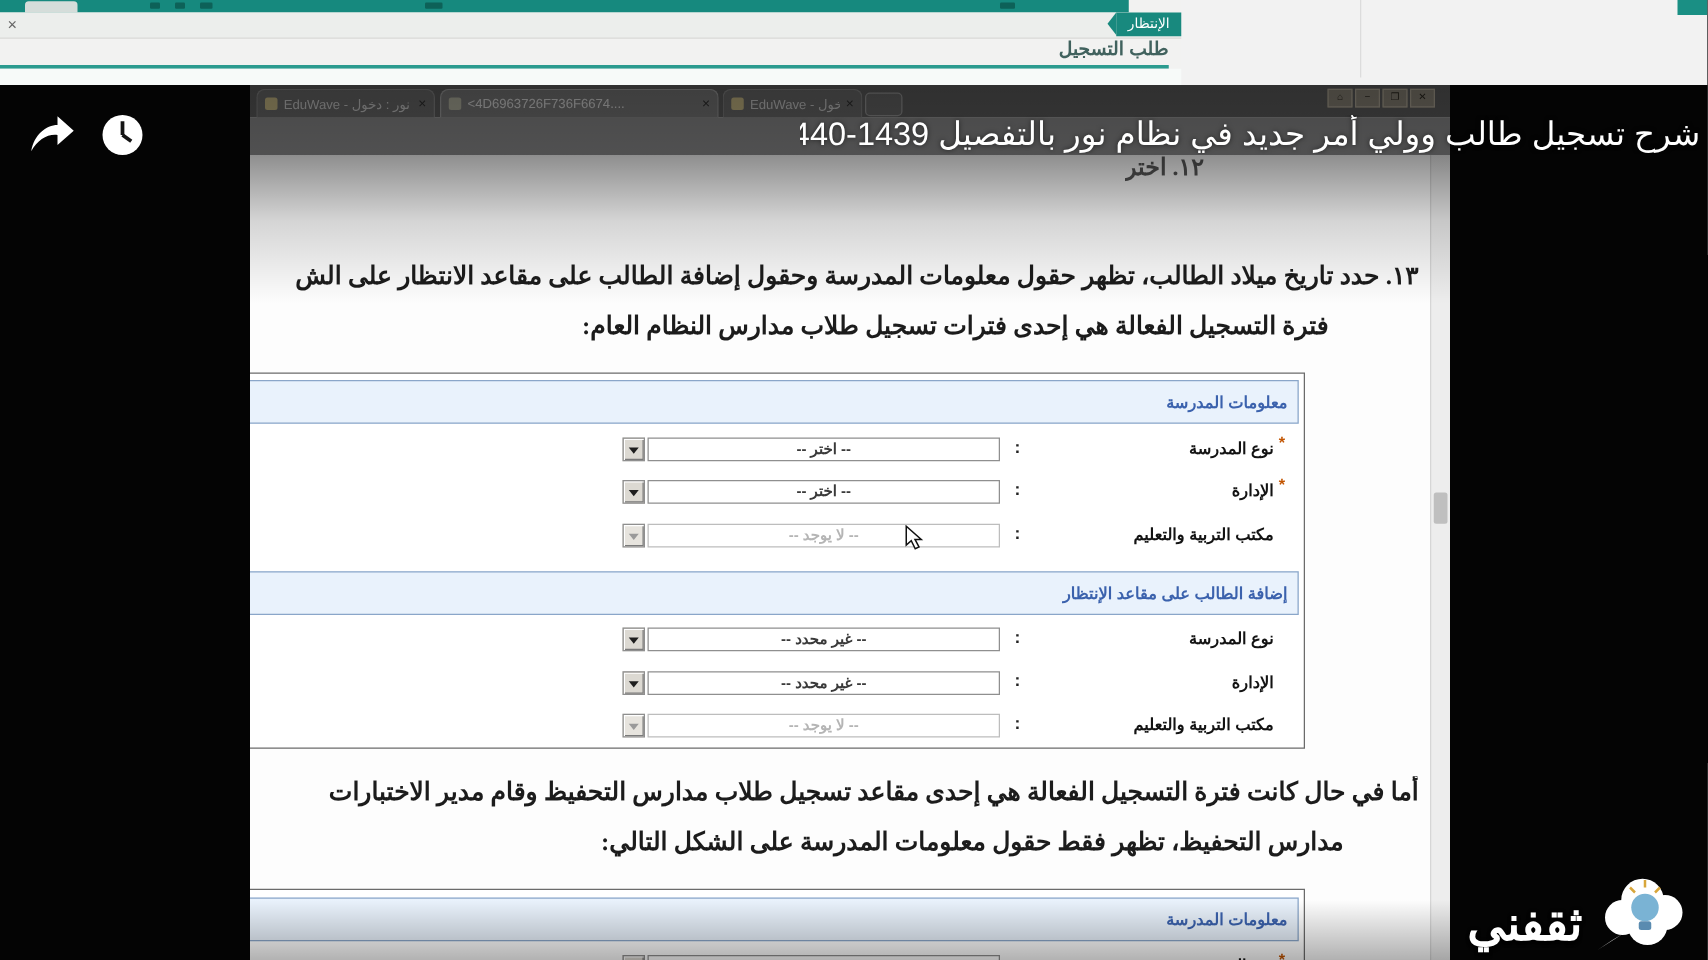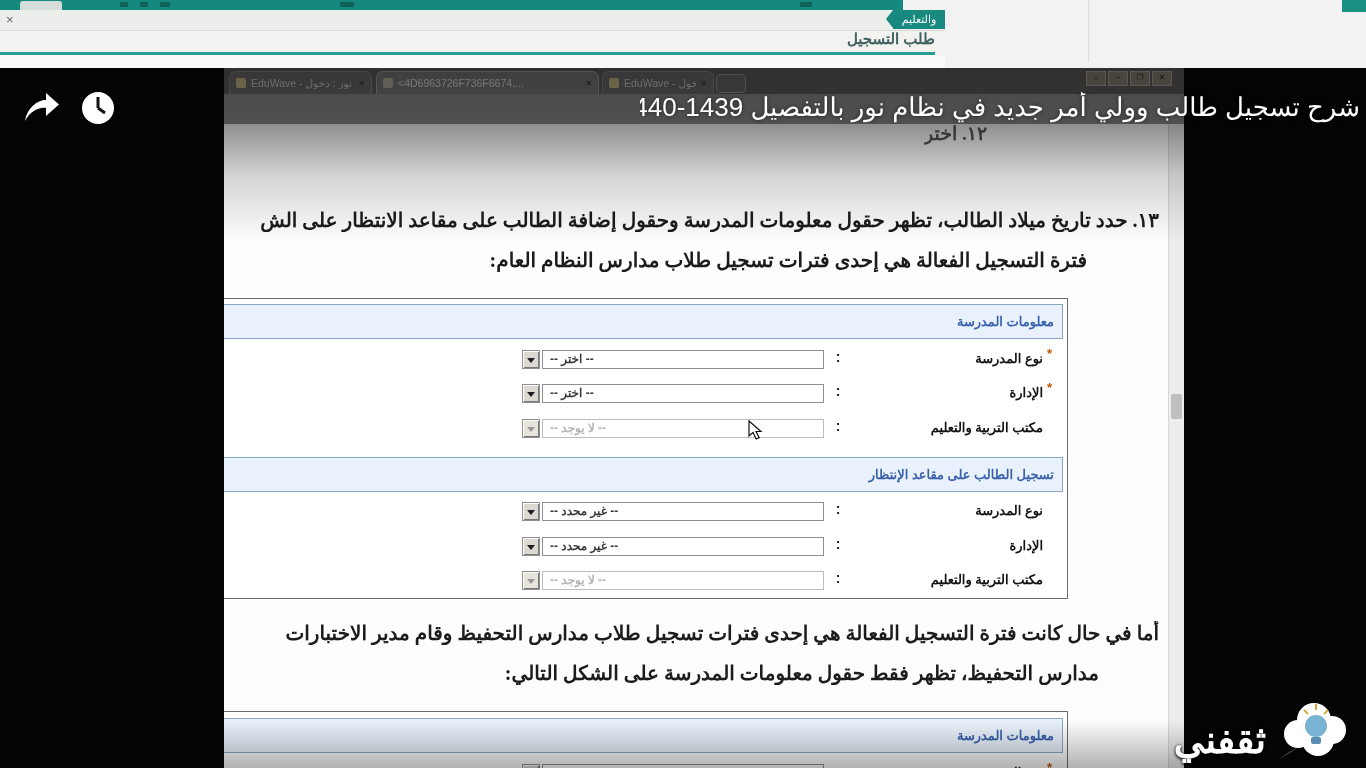--- a/index.html
+++ b/index.html
@@ -22,21 +22,21 @@
   .notif-tab:before{content:"";position:absolute;left:-7px;top:0;border-top:9.5px solid transparent;
              border-bottom:9.5px solid transparent;border-right:7px solid #18897e;}
   .req-title{right:431px;top:30px;font-size:15px;font-weight:bold;color:#41625e;direction:rtl;}
   .teal-line{left:0;top:52px;width:935px;height:3px;background:#2b9b8f;}
   .tp-below{left:0;top:55px;width:945px;height:13px;background:#f7faf9;}
 
   
   #video{left:0;top:68px;width:1366px;height:700px;background:#040404;}
 
   
-  #bwin{left:200px;top:0;width:960px;height:700px;overflow:hidden;background:#fff;margin-left:24px;}
+  #bwin{left:200px;top:0;width:960px;height:700px;overflow:hidden;background:#fff;}
   .tabbar{left:0;top:0;width:960px;height:26px;background:#606060;}
   .btab{top:3px;height:23px;background:#6e6e6e;border:1px solid #8a8a8a;border-bottom:none;
         border-radius:7px 7px 0 0;display:flex;align-items:center;gap:5px;padding:0 6px;box-sizing:border-box;}
   .btab.active{background:#7d7d7d;border-color:#a5a5a5;}
   .favicon{width:10px;height:10px;background:#cfc08a;border-radius:2px;flex:0 0 auto;}
   .btab .t{font-size:10.5px;color:#d0d0d0;white-space:nowrap;overflow:hidden;flex:1 1 auto;}
   .btab .x{font-size:11px;color:#2f2f2f;flex:0 0 auto;}
   .newtab{left:492px;top:6px;width:28px;height:17px;border:1px solid #9a9a9a;border-radius:4px;background:#6b6b6b;}
   .winctl{top:3px;width:18px;height:13px;border:1px solid #b5ad9c;background:#8e887b;
           color:#2e2a22;font-size:8px;line-height:12px;text-align:center;}
@@ -66,21 +66,21 @@
         direction:rtl;text-align:right;padding:0 8px;line-height:33px;font-size:13px;font-weight:bold;color:#3b62ad;
         white-space:nowrap;overflow:hidden;}
   .frow{left:0;width:852px;height:24px;}
   .fbtn{left:307px;top:2px;width:18px;height:19px;background:#dcd9d2;border:1px solid #8f8f8f;box-sizing:border-box;
         box-shadow:inset 1px 1px 0 #ffffff,inset -1px -1px 0 #7a7a7a;}
   .fbtn .tri{position:absolute;left:4px;top:7px;width:0;height:0;border-left:4px solid transparent;
         border-right:4px solid transparent;border-top:5px solid #1e1e1e;}
   .fbtn.dis{background:#e7e4de;}
   .fbtn.dis .tri{border-top-color:#9a9a9a;}
   .ffield{left:327px;top:2px;width:282px;height:19px;background:#fff;border:1px solid #8f8f8f;box-sizing:border-box;
-          direction:rtl;text-align:left;padding:0 7px;font-size:12px;font-weight:bold;color:#3a3a3a;line-height:17px;}
+          direction:rtl;text-align:center;padding:0 7px;font-size:12px;font-weight:bold;color:#3a3a3a;line-height:17px;}
   .ffield.dis{border-color:#bdbdbd;color:#b5b5b5;font-weight:bold;}
   .fcolon{left:616px;top:1px;width:14px;text-align:center;font-size:14px;font-weight:bold;color:#222;}
   .flabel{left:633px;top:3px;width:195px;text-align:right;direction:rtl;font-size:13px;font-weight:bold;color:#131313;
           white-space:nowrap;}
   .freq{left:832px;top:-2px;font-size:13px;font-weight:bold;color:#c25400;}
 
   .scrollbar{left:944px;top:56px;width:16px;height:644px;background:#ededed;border-left:1px solid #d6d6d6;box-sizing:border-box;}
   .thumb{left:2px;top:270px;width:11px;height:25px;background:#bfbfbf;border-radius:2px;}
 
   .cursor{left:524px;top:296px;}
@@ -111,21 +111,21 @@
       <div class="abs tb-dot" style="left:120px;width:8px;"></div>
       <div class="abs tb-dot" style="left:140px;width:8px;"></div>
       <div class="abs tb-dot" style="left:160px;width:10px;"></div>
       <div class="abs tb-dot" style="left:340px;width:14px;"></div>
       <div class="abs tb-dot" style="left:800px;width:12px;"></div>
     </div>
     <div class="abs corner-teal"></div>
     <div class="abs tp-row2"></div>
     <span class="abs tp-close">×</span>
     <div class="abs notif-tab">
-      <span>والتعليم</span>
+      <span>الإنتظار</span>
     </div>
     <div class="abs req-title">طلب التسجيل</div>
     <div class="abs teal-line"></div>
     <div class="abs tp-below"></div>
   </div>
 
   <div id="video" class="abs">
 
     <div id="bwin" class="abs">
 
@@ -194,21 +194,21 @@
           </div>
           <div class="abs frow" style="top:118px;">
             <span class="abs flabel">مكتب التربية والتعليم</span>
             <span class="abs fcolon">:</span>
             <span class="abs ffield dis">-- لا يوجد --</span>
             <span class="abs fbtn dis">
                 <i class="tri"></i>
               </span>
           </div>
 
-          <div class="abs band" style="top:158px;">تسجيل الطالب على مقاعد الإنتظار</div>
+          <div class="abs band" style="top:158px;">إضافة الطالب على مقاعد الإنتظار</div>
 
           <div class="abs frow" style="top:201px;">
             <span class="abs flabel">نوع المدرسة</span>
             <span class="abs fcolon">:</span>
             <span class="abs ffield">-- غير محدد --</span>
             <span class="abs fbtn">
                 <i class="tri"></i>
               </span>
           </div>
           <div class="abs frow" style="top:236px;">
@@ -222,21 +222,21 @@
           <div class="abs frow" style="top:270px;">
             <span class="abs flabel">مكتب التربية والتعليم</span>
             <span class="abs fcolon">:</span>
             <span class="abs ffield dis">-- لا يوجد --</span>
             <span class="abs fbtn dis">
                 <i class="tri"></i>
               </span>
           </div>
         </div>
 
-        <div class="abs para" style="left:0;top:497px;width:935px;">أما في حال كانت فترة التسجيل الفعالة هي إحدى فترات تسجيل طلاب مدارس التحفيظ وقام مدير الاختبارات</div>
+        <div class="abs para" style="left:0;top:497px;width:935px;">أما في حال كانت فترة التسجيل الفعالة هي إحدى مقاعد تسجيل طلاب مدارس التحفيظ وقام مدير الاختبارات</div>
         <div class="abs para" style="left:0;top:537px;width:875px;text-align:right;">مدارس التحفيظ، تظهر فقط حقول معلومات المدرسة على الشكل التالي:</div>
 
         <div class="abs formbox" style="top:587px;height:160px;">
           <div class="abs band" style="top:6px;">معلومات المدرسة</div>
           <div class="abs frow" style="top:50px;">
             <span class="abs freq">*</span>
             <span class="abs flabel">نوع المدرسة</span>
             <span class="abs fcolon">:</span>
             <span class="abs ffield">بنين</span>
             <span class="abs fbtn"></span>

